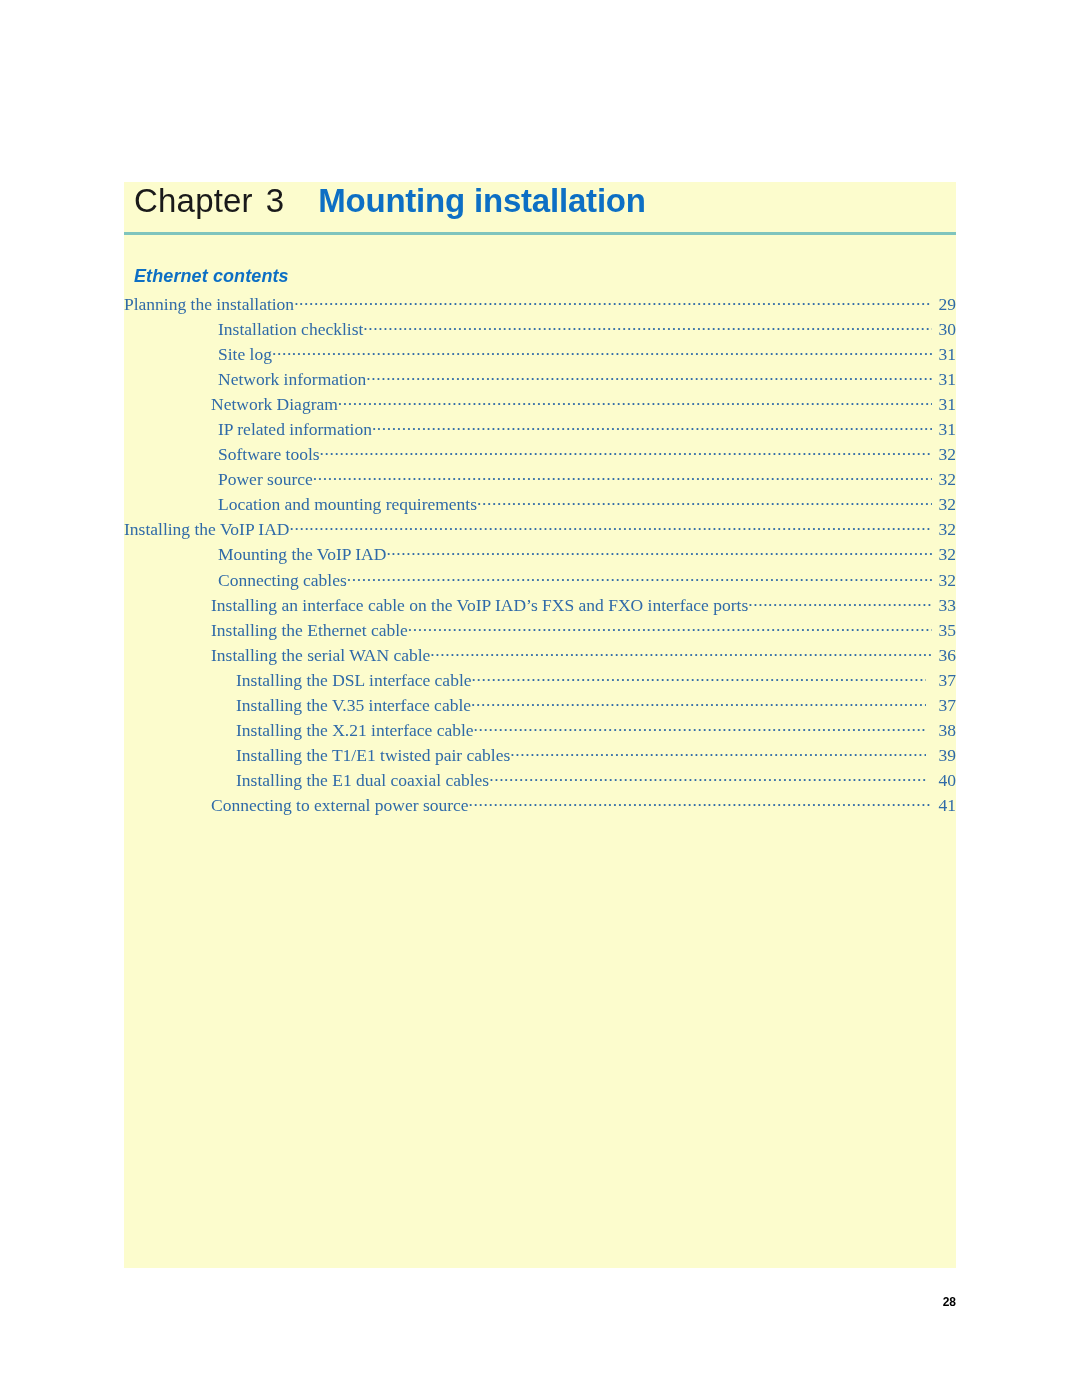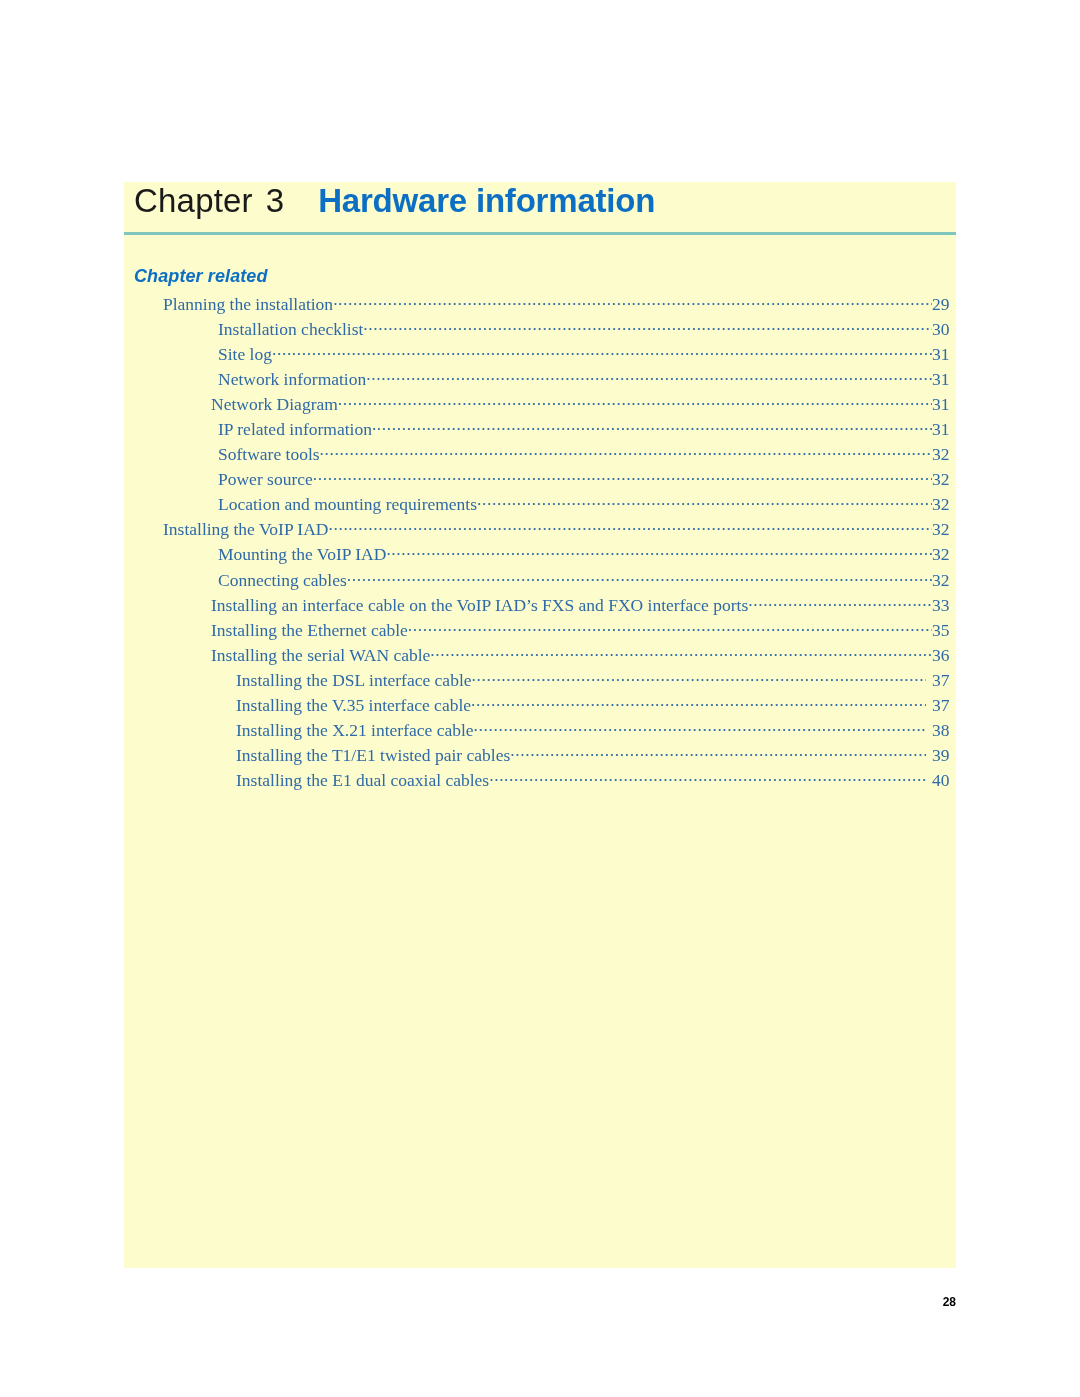--- a/index.html
+++ b/index.html
@@ -118,26 +118,27 @@
     letter-spacing: 0.6px;
     font-size: 17.5px;
     color: #2f6aa8;
     position: absolute;
     left: 0;
     bottom: 0;
     white-space: nowrap;
   }
   .toc-page {
     flex: 0 0 auto;
+    text-align: right;
     min-width: 24px;
     white-space: pre;
   }
 
   
-  .lvl0 { padding-left: 39px; }
+  .lvl0 { }
   .lvl1 { padding-left: 94px; }
   .lvl2 { padding-left: 87px; }
   .lvl3 { padding-left: 112px; }
 
   
   .pad-page .toc-page { padding-left: 6px; }
 
   
   #folio {
     position: absolute;
@@ -152,26 +153,26 @@
   }
 </style>
 </head>
 <body>
 
 <div id="page-block">
 
   <div id="chapter-header">
     <span id="chapter-word">Chapter</span>
     <span id="chapter-number">3</span>
-    <span id="chapter-title">Hardware information</span>
+    <span id="chapter-title">Mounting installation</span>
   </div>
 
   <div id="header-rule"></div>
 
-  <div id="chapter-contents-heading">Chapter related</div>
+  <div id="chapter-contents-heading">Ethernet contents</div>
 
   <div id="toc">
       <div class="toc-row lvl0"><span class="toc-label">Planning the installation</span><span class="toc-leader"></span><span class="toc-page">29</span></div>
       <div class="toc-row lvl1"><span class="toc-label">Installation checklist</span><span class="toc-leader"></span><span class="toc-page">30</span></div>
       <div class="toc-row lvl1"><span class="toc-label">Site log</span><span class="toc-leader"></span><span class="toc-page">31</span></div>
       <div class="toc-row lvl1"><span class="toc-label">Network information</span><span class="toc-leader"></span><span class="toc-page">31</span></div>
       <div class="toc-row lvl2"><span class="toc-label">Network Diagram</span><span class="toc-leader"></span><span class="toc-page">31</span></div>
       <div class="toc-row lvl1"><span class="toc-label">IP related information</span><span class="toc-leader"></span><span class="toc-page">31</span></div>
       <div class="toc-row lvl1"><span class="toc-label">Software tools</span><span class="toc-leader"></span><span class="toc-page">32</span></div>
       <div class="toc-row lvl1"><span class="toc-label">Power source</span><span class="toc-leader"></span><span class="toc-page">32</span></div>
@@ -180,17 +181,18 @@
       <div class="toc-row lvl1"><span class="toc-label">Mounting the VoIP IAD</span><span class="toc-leader"></span><span class="toc-page">32</span></div>
       <div class="toc-row lvl1"><span class="toc-label">Connecting cables</span><span class="toc-leader"></span><span class="toc-page">32</span></div>
       <div class="toc-row lvl2"><span class="toc-label">Installing an interface cable on the VoIP IAD’s FXS and FXO interface ports</span><span class="toc-leader"></span><span class="toc-page">33</span></div>
       <div class="toc-row lvl2"><span class="toc-label">Installing the Ethernet cable</span><span class="toc-leader"></span><span class="toc-page">35</span></div>
       <div class="toc-row lvl2"><span class="toc-label">Installing the serial WAN cable</span><span class="toc-leader"></span><span class="toc-page">36</span></div>
       <div class="toc-row lvl3 pad-page"><span class="toc-label">Installing the DSL interface cable</span><span class="toc-leader"></span><span class="toc-page">37</span></div>
       <div class="toc-row lvl3 pad-page"><span class="toc-label">Installing the V.35 interface cable</span><span class="toc-leader"></span><span class="toc-page">37</span></div>
       <div class="toc-row lvl3 pad-page"><span class="toc-label">Installing the X.21 interface cable</span><span class="toc-leader"></span><span class="toc-page">38</span></div>
       <div class="toc-row lvl3 pad-page"><span class="toc-label">Installing the T1/E1 twisted pair cables</span><span class="toc-leader"></span><span class="toc-page">39</span></div>
       <div class="toc-row lvl3 pad-page"><span class="toc-label">Installing the E1 dual coaxial cables</span><span class="toc-leader"></span><span class="toc-page">40</span></div>
+      <div class="toc-row lvl2"><span class="toc-label">Connecting to external power source</span><span class="toc-leader"></span><span class="toc-page">41</span></div>
     </div>
 
 </div>
 
 <div id="folio">28</div>
 
 </body></html>

